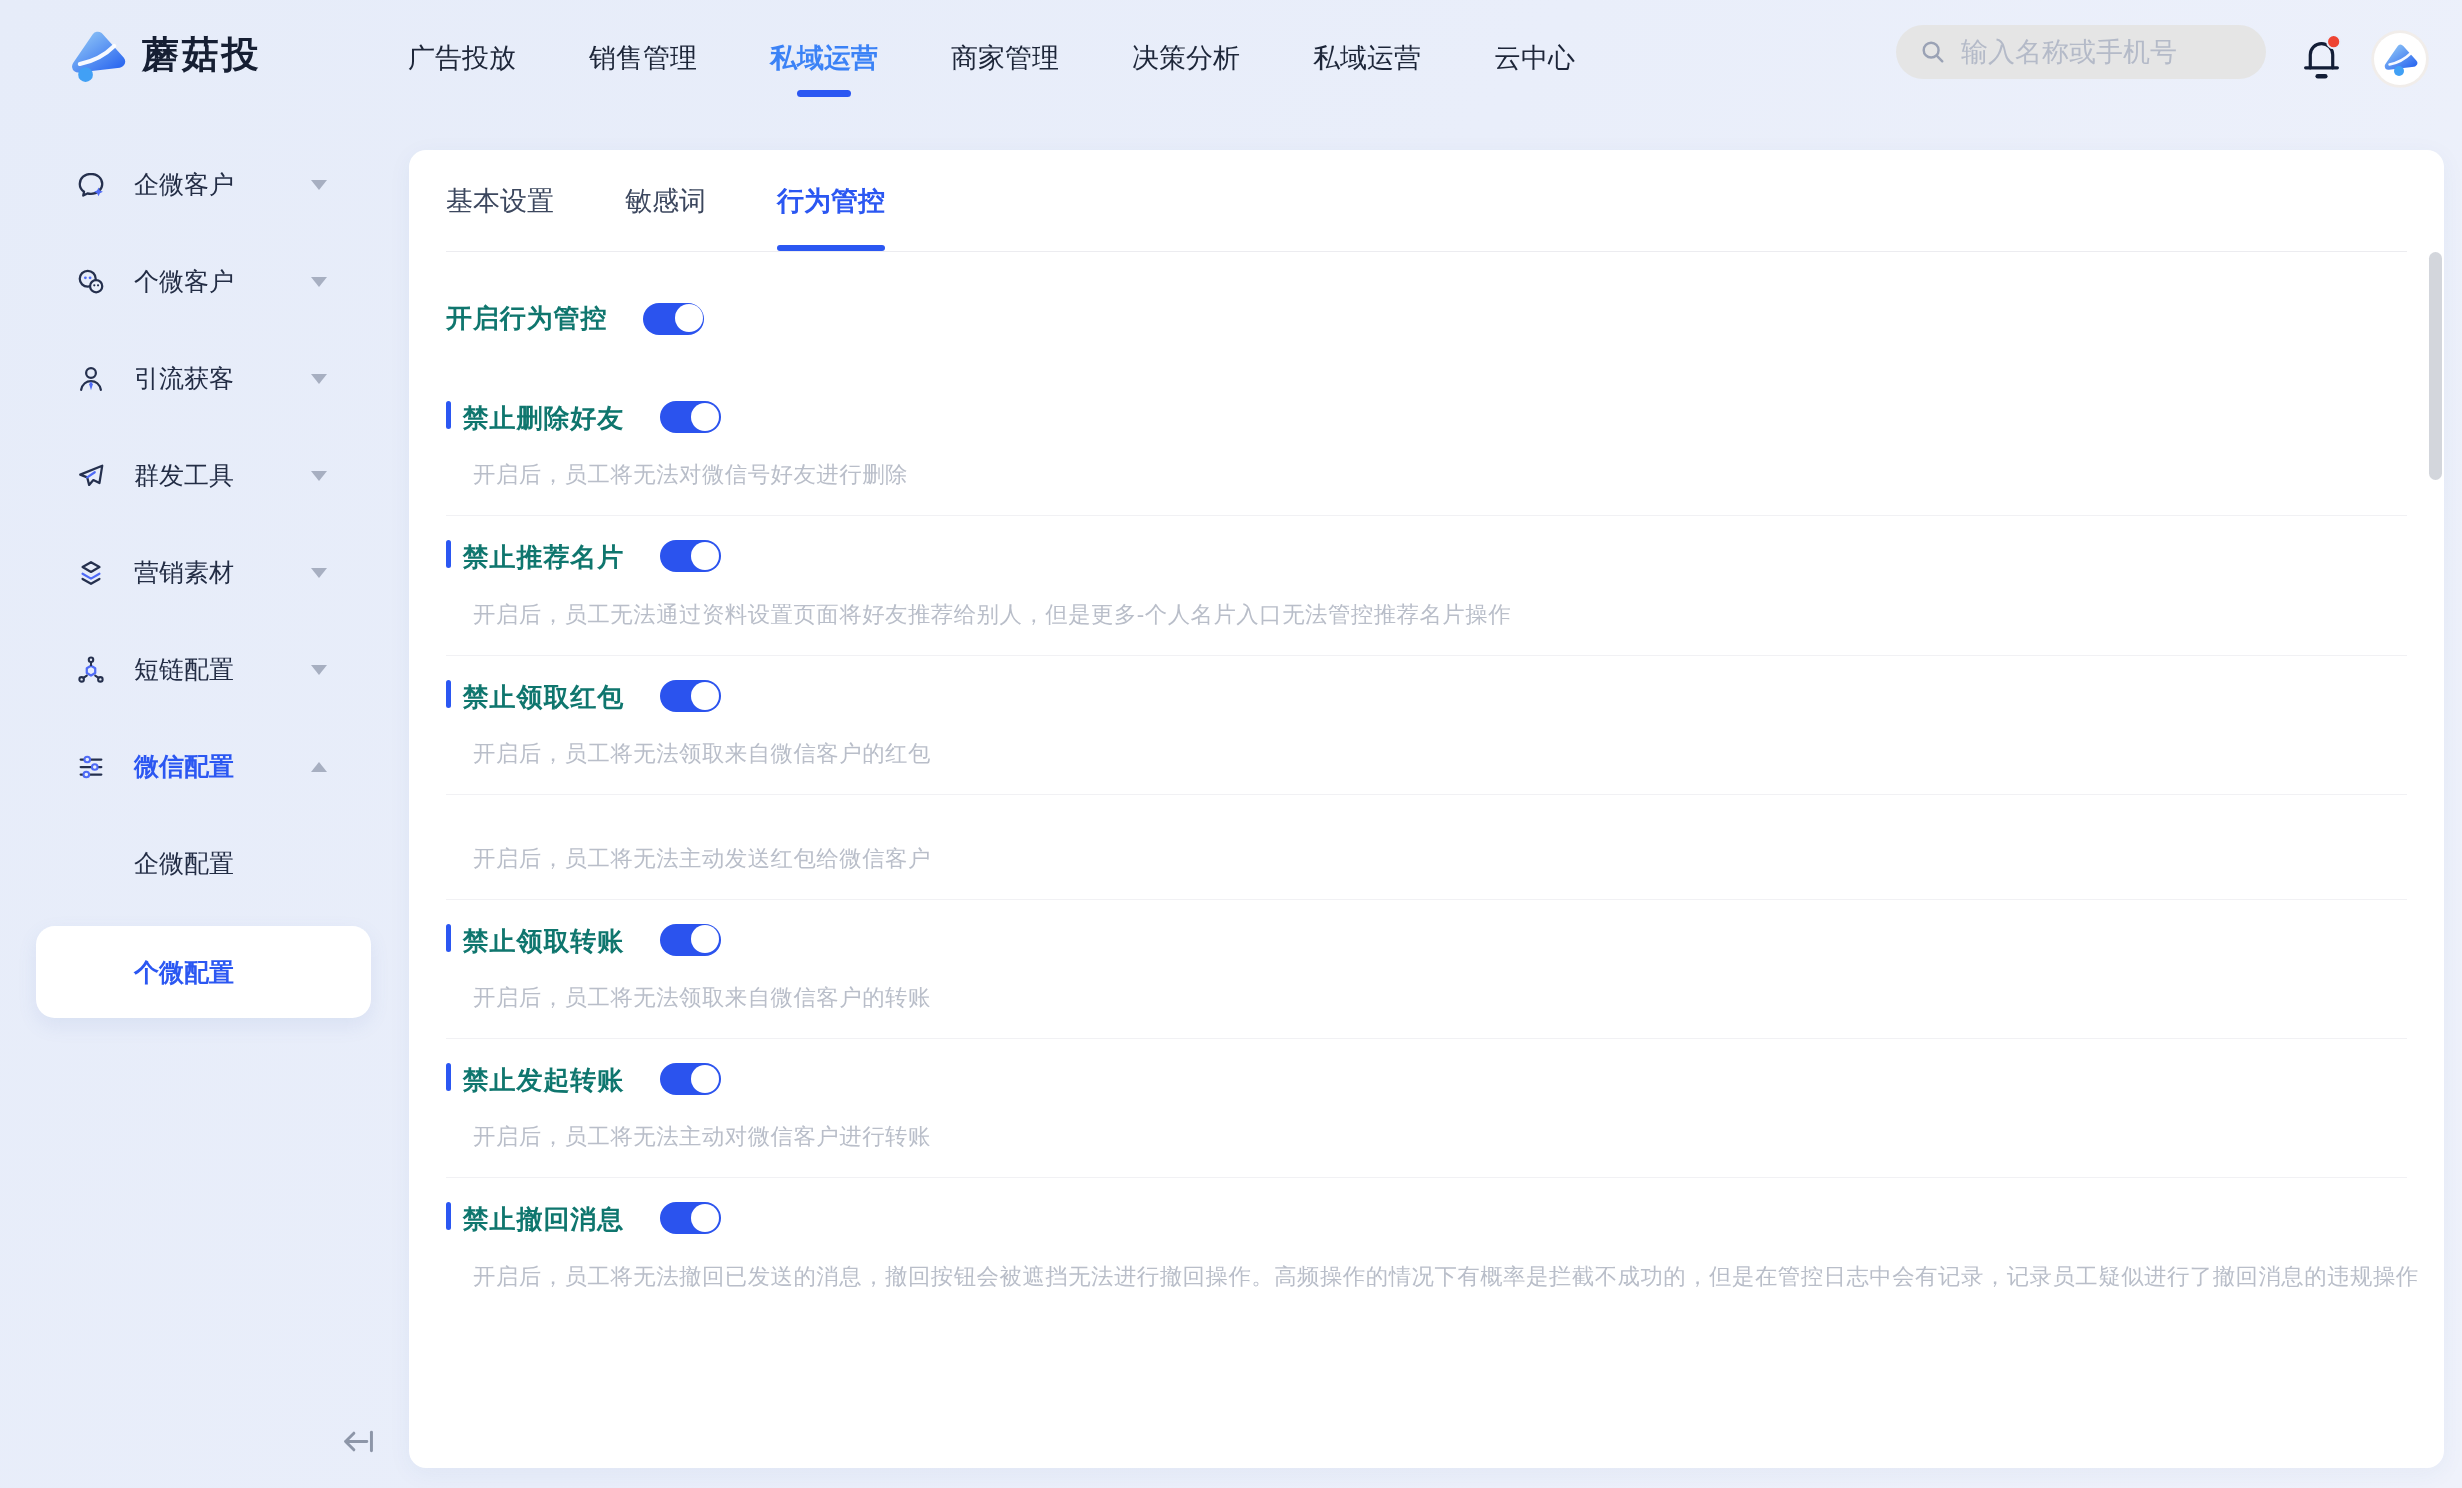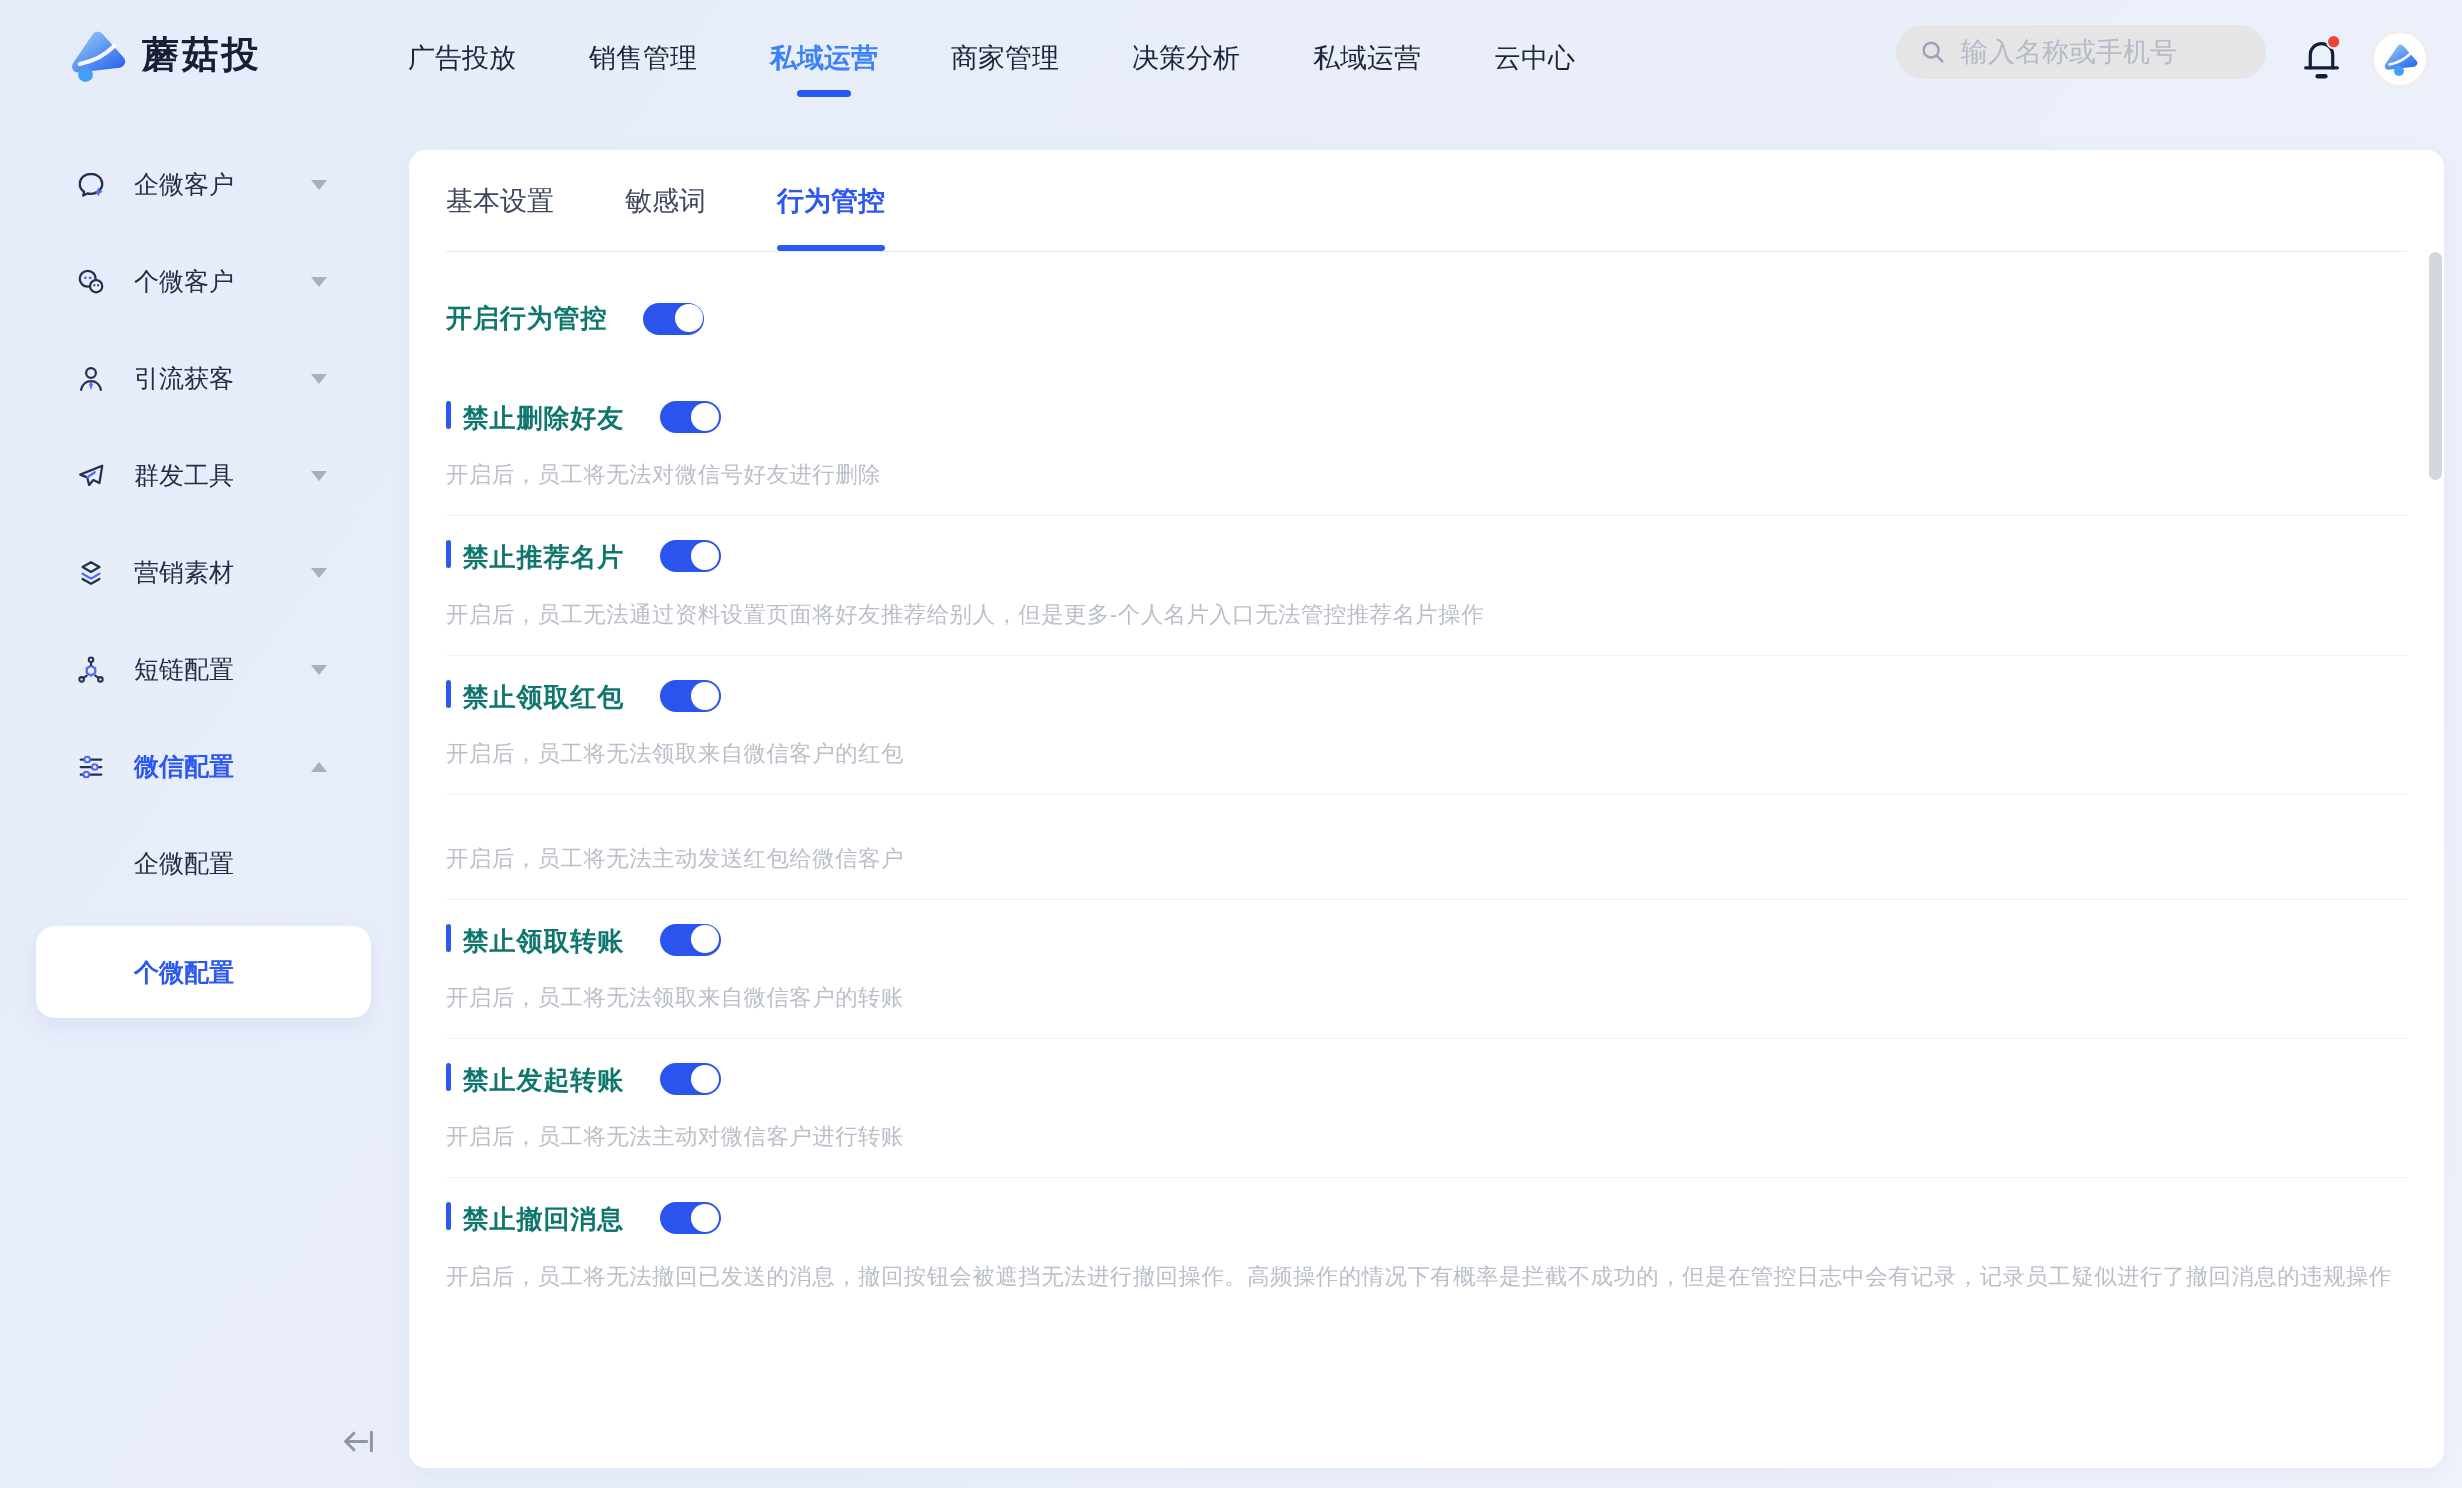--- a/index.html
+++ b/index.html
@@ -43,21 +43,21 @@
   .content{padding:0 37px;}
   .master-row{margin-top:49px;display:flex;align-items:center;}
   .row-title{font-size:26px;font-weight:700;color:#0f766e;letter-spacing:0.9px;}
   .switch{width:61px;height:32px;border-radius:16px;background:#2b53ee;position:relative;margin-left:36px;flex:none;cursor:pointer;}
   .switch .knob{position:absolute;top:1.9px;right:1.9px;width:28px;height:28px;border-radius:50%;background:#ffffff;}
   .rules{margin-top:41px;}
   .rule{padding:24px 0 25px 0;border-bottom:1.9px solid #f1f1f4;}
   .rule:last-child{border-bottom:none;}
   .rule-head{display:flex;align-items:flex-start;}
   .rule-bar{width:4.7px;height:28px;border-radius:2.8px;background:#2b57f2;margin-right:12px;flex:none;}
-  .rule-desc{margin-top:23.4px;font-size:22.4px;color:#b9bec9;letter-spacing:0.5px;white-space:nowrap;}
+  .rule-desc{margin-top:23.4px;font-size:22.4px;color:#b9bec9;letter-spacing:0.5px;white-space:nowrap;margin-left:27px;}
   .scroll-thumb{position:absolute;right:1.9px;top:102px;width:13px;height:228px;border-radius:6.5px;background:#d3d6dc;cursor:pointer;}
 </style>
 </head>
 <body>
 
 <div class="header">
   <div class="logo">
     <svg width="60" height="54" viewBox="0 0 72 66">
       <defs>
         <linearGradient id="lg" x1="0" y1="0" x2="1" y2="1">

